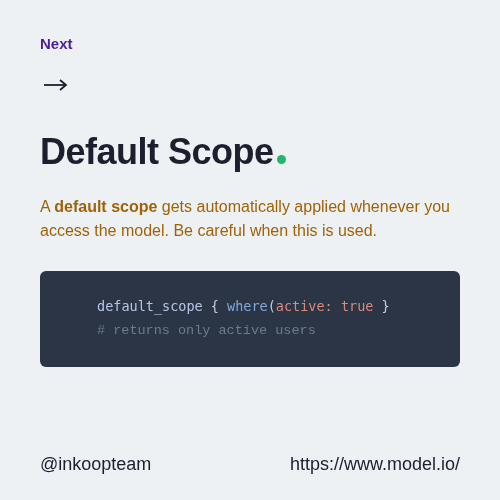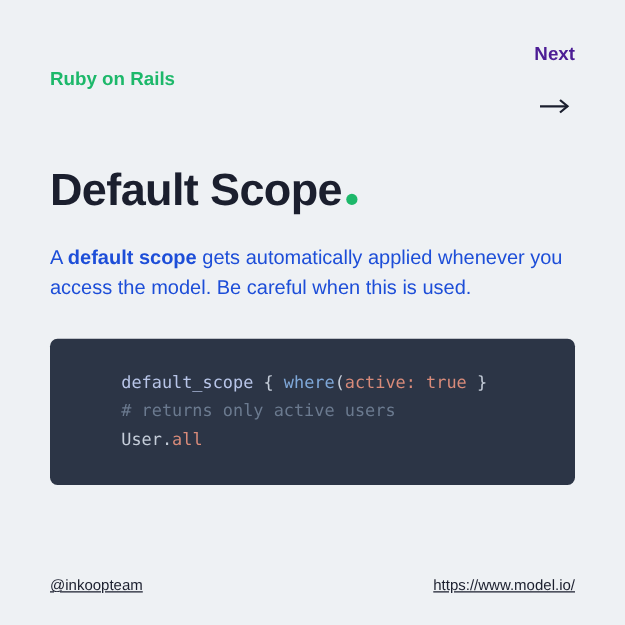--- a/index.html
+++ b/index.html
@@ -57,21 +57,21 @@
       width: 9px;
       height: 9px;
       background: #1db86a;
       border-radius: 50%;
       margin-left: 3px;
       display: inline-block;
     }
     .description {
       font-size: 16px;
       line-height: 1.5;
-      color: #1d4ed8;
+      color: #a16207;
       margin-bottom: 28px;
       font-weight: 400;
     }
     .description .bold {
       font-weight: 700;
     }
     .code-block {
       background: #2c3546;
       border-radius: 6px;
       padding: 24px 22px;
@@ -82,38 +82,36 @@
       margin-bottom: 22px;
     }
     .code-line {
       white-space: pre;
       margin-left: 35px;
     }
     .tok-method { color: #b8c5e8; }
     .tok-func { color: #7fa8d9; }
     .tok-symbol { color: #d98b7a; }
     .tok-value { color: #d98b7a; }
-    .tok-comment { color: #6b7a8f; }
+    .tok-comment { color: #6b7a8f; font-family: Liberation Mono, monospace; }
     .tok-class { color: #c5cdd9; }
     .tok-call { color: #d98b7a; }
     .footer {
       display: flex;
       justify-content: space-between;
       align-items: center;
-      font-size: 12px;
+      font-size: 18px;
       color: #1b1f2e;
       margin-top: auto;
-      text-decoration: underline;
     }
   </style>
 </head>
 <body>
 
 <div class="header">
-  <div class="brand">Ruby on Rails</div>
   <div class="next-link">
     <span>Next</span>
     <svg viewBox="0 0 24 12" fill="none">
       <line x1="0" y1="6" x2="22" y2="6" stroke="#1b1f2e" stroke-width="1.8"></line>
       <polyline points="16,1 22,6 16,11" stroke="#1b1f2e" stroke-width="1.8" fill="none"></polyline>
     </svg>
   </div>
 </div>
 
 <div class="title-row">
@@ -122,19 +120,18 @@
 </div>
 
 <p class="description">
   <span>A </span><span class="bold">default scope</span><span> gets automatically applied whenever you access the model. Be careful when this is used.</span>
 </p>
 
 <div class="code-block">
   <div class="code-line"><span class="tok-method">default_scope</span><span> { </span><span class="tok-func">where</span><span>(</span><span class="tok-symbol">active:</span><span> </span><span class="tok-value">true</span><span> }</span></div>
   <div class="code-line"></div>
   <div class="code-line"><span class="tok-comment"># returns only active users</span></div>
-  <div class="code-line"><span class="tok-class">User</span><span>.</span><span class="tok-call">all</span></div>
 </div>
 
 <div class="footer">
   <div>@inkoopteam</div>
   <div>https://www.model.io/</div>
 </div>
 
 </body></html>

